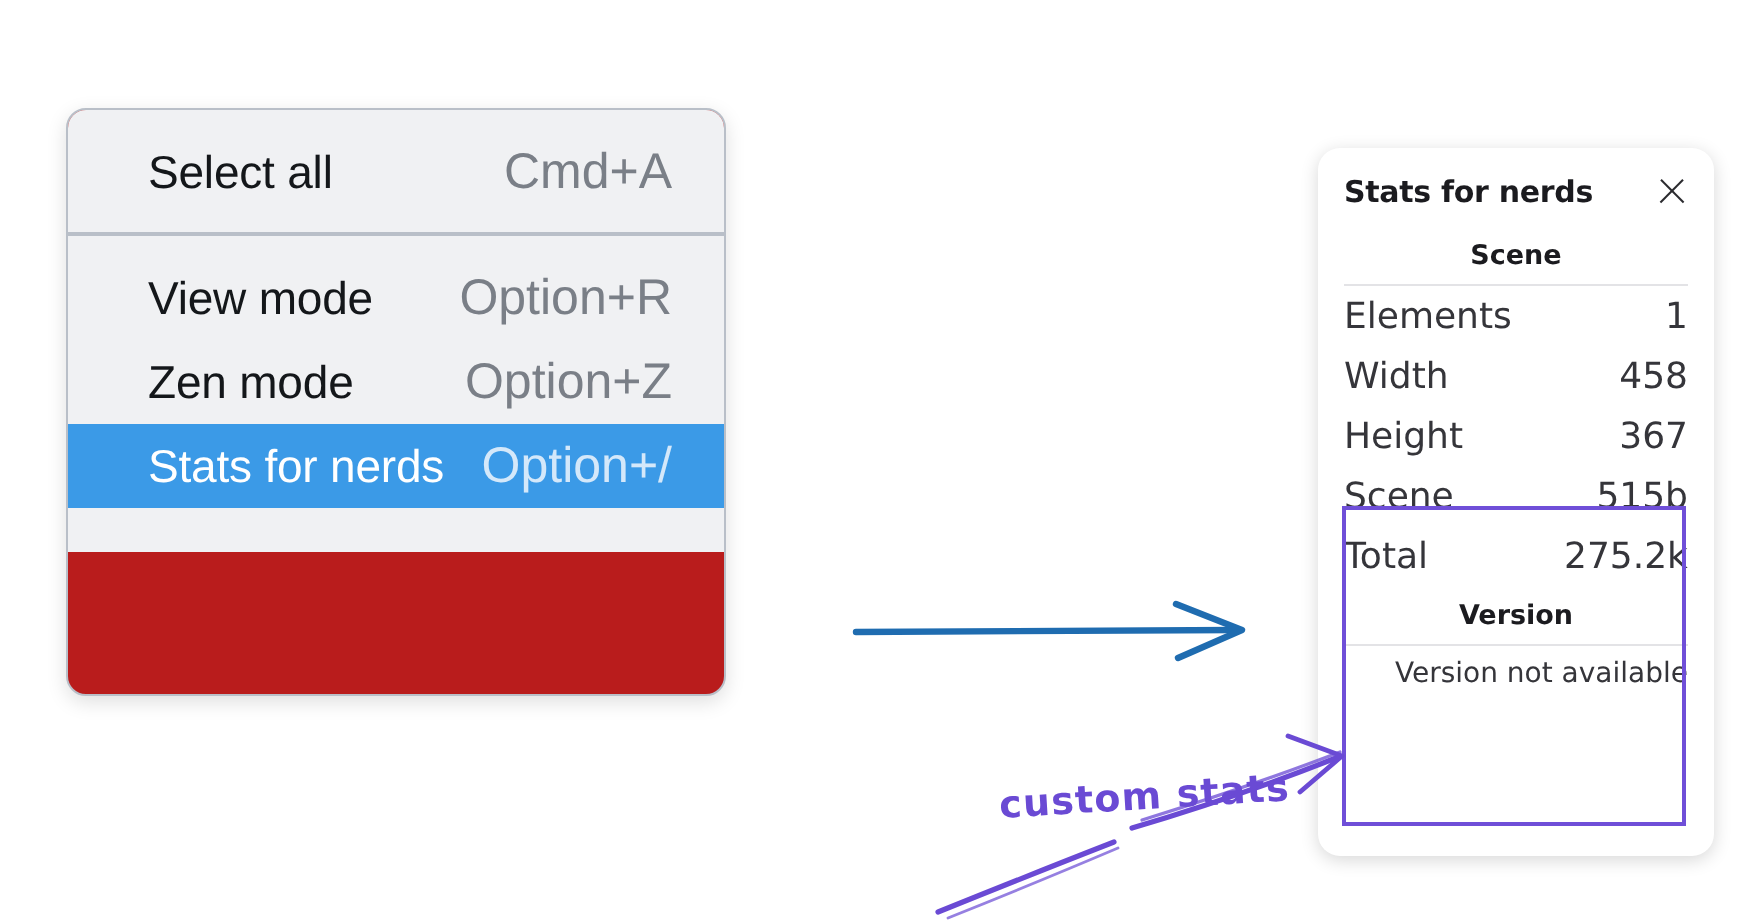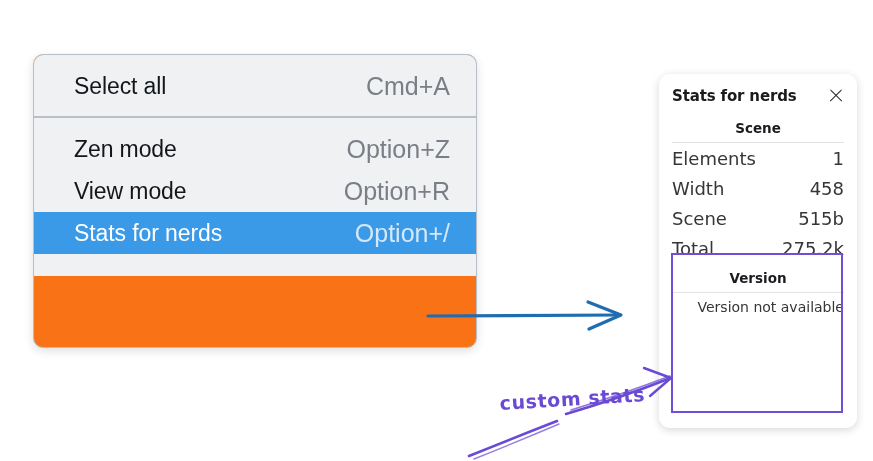--- a/index.html
+++ b/index.html
@@ -18,23 +18,23 @@
     height: 461px;
     background: #ffffff;
     overflow: hidden;
   }
 
   
   .context-menu {
     position: absolute;
     left: 33px;
     top: 54px;
-    width: 444px;
+    width: 330px;
     height: 294px;
-    background: #f97316;
+    background: #b91c1c;
     border: 1px solid #b9bfc8;
     border-radius: 10px;
     box-shadow: 0 3px 10px rgba(0,0,0,0.13);
     box-sizing: border-box;
     overflow: hidden;
   }
   .menu-section {
     background: #f0f1f3;
     box-sizing: border-box;
   }
@@ -191,26 +191,26 @@
 
     <div class="menu-section first">
       <div class="menu-item">
         <span class="label">Select all</span>
         <span class="shortcut">Cmd+A</span>
       </div>
     </div>
 
     <div class="menu-section second">
       <div class="menu-item">
+        <span class="label">View mode</span>
+        <span class="shortcut">Option+R</span>
+      </div>
+      <div class="menu-item">
         <span class="label">Zen mode</span>
         <span class="shortcut">Option+Z</span>
-      </div>
-      <div class="menu-item">
-        <span class="label">View mode</span>
-        <span class="shortcut">Option+R</span>
       </div>
       <div class="menu-item selected">
         <span class="label">Stats for nerds</span>
         <span class="shortcut">Option+/</span>
       </div>
       <div class="menu-tail"></div>
     </div>
 
   </div>
 
@@ -223,20 +223,24 @@
 
     <div class="stats-group">
       <div class="group-title">Scene</div>
       <div class="stat-row">
         <span class="k">Elements</span>
         <span class="v">1</span>
       </div>
       <div class="stat-row">
         <span class="k">Width</span>
         <span class="v">458</span>
+      </div>
+      <div class="stat-row">
+        <span class="k">Height</span>
+        <span class="v">367</span>
       </div>
     </div>
 
     <div class="stats-group">
       <div class="stat-row">
         <span class="k">Scene</span>
         <span class="v">515b</span>
       </div>
       <div class="stat-row">
         <span class="k">Total</span>

